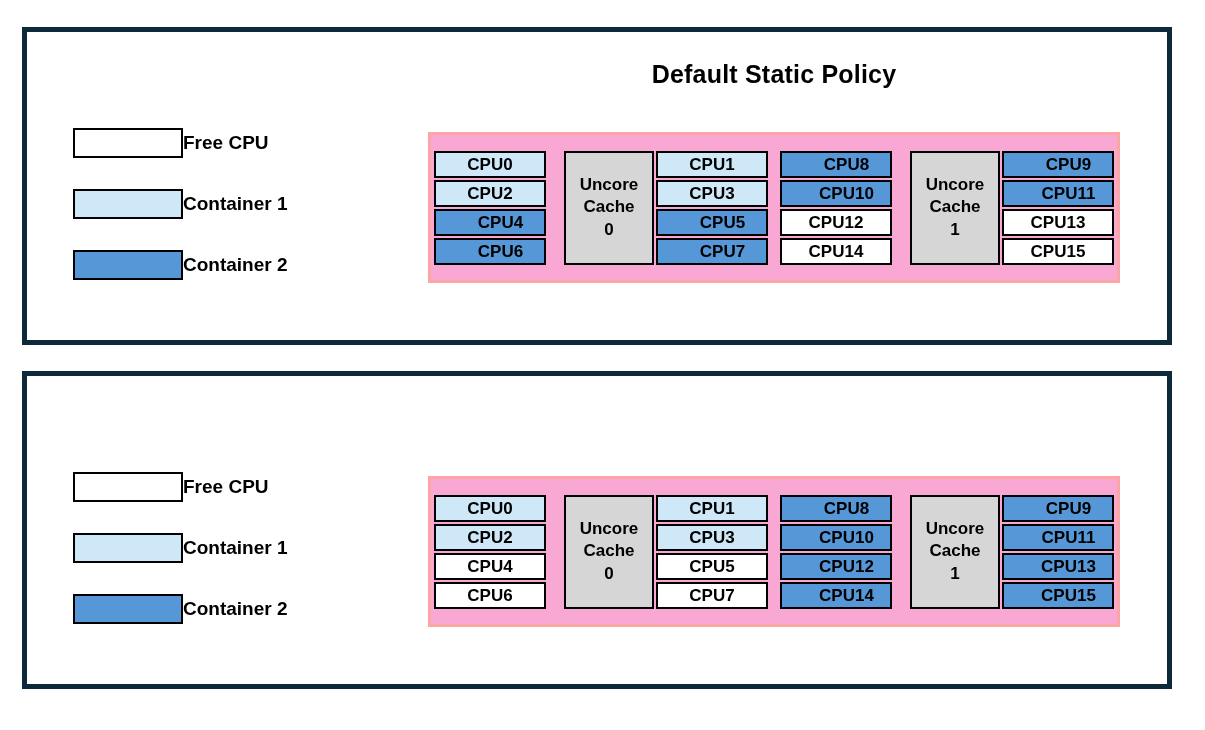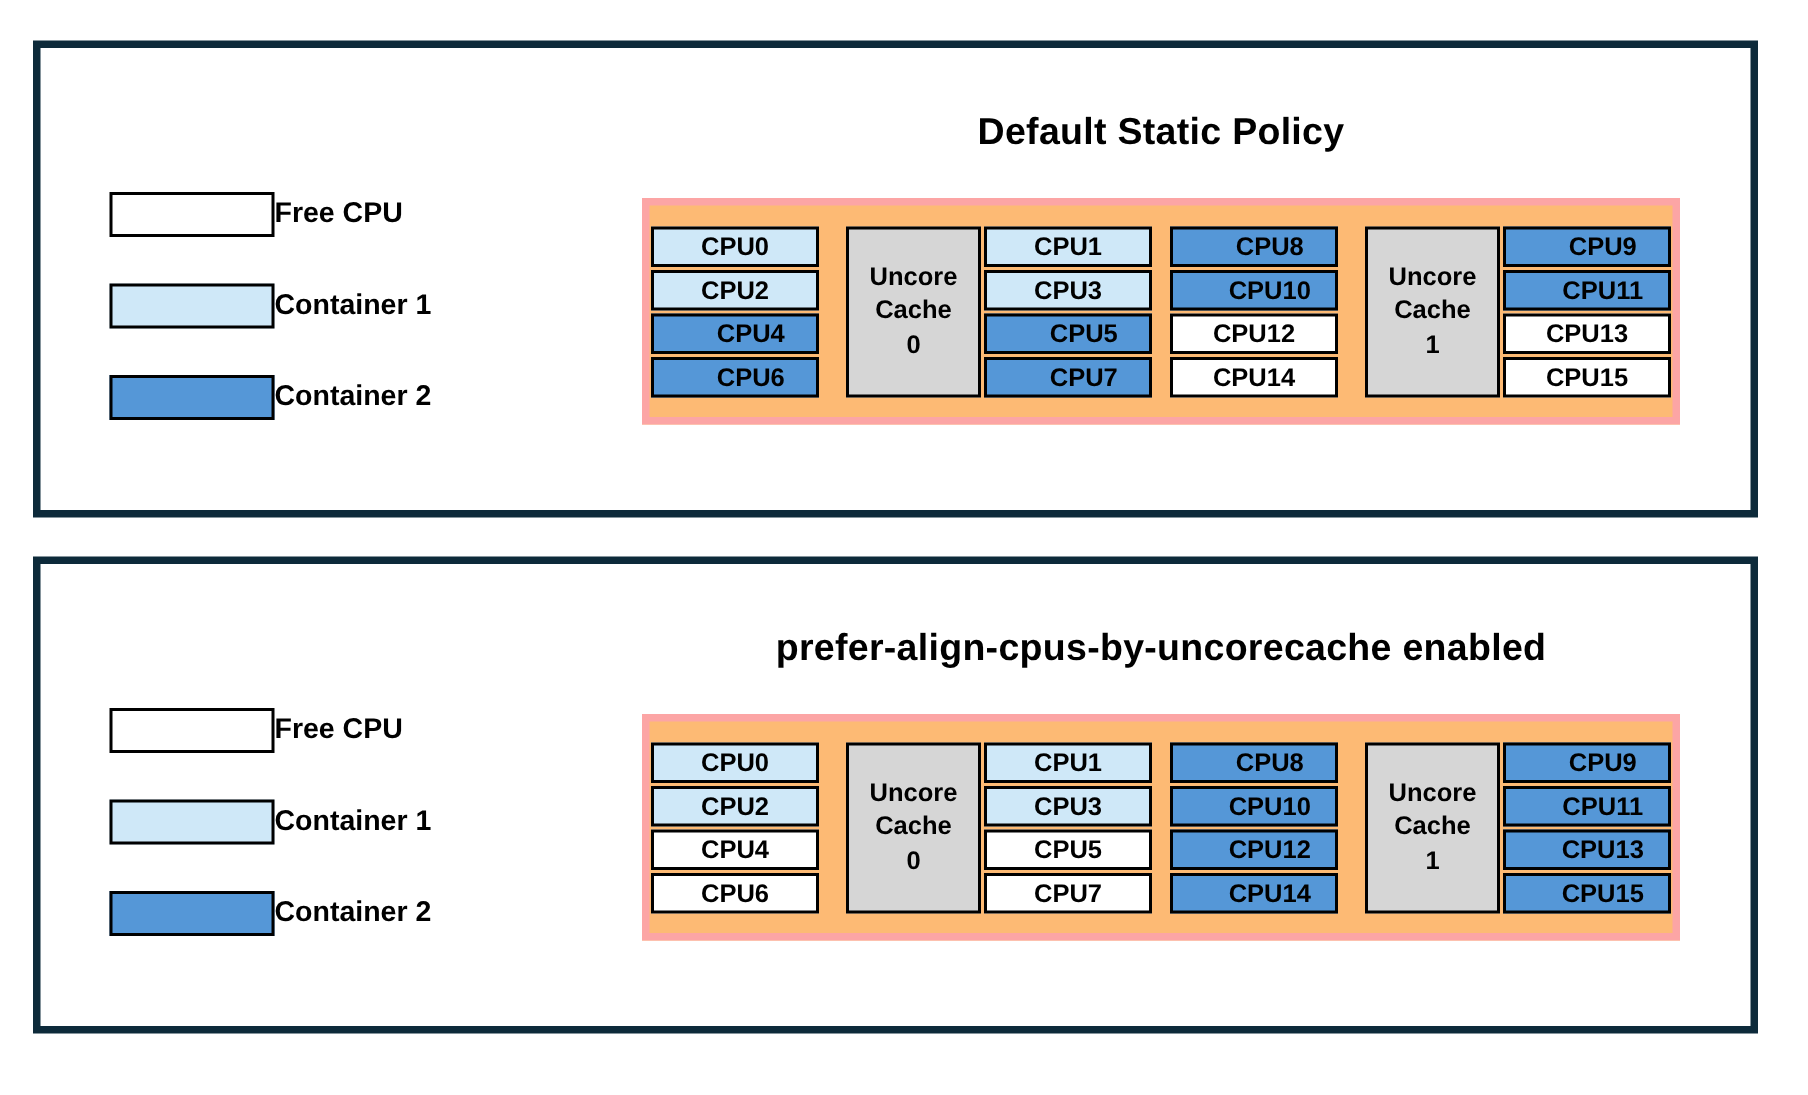--- a/index.html
+++ b/index.html
@@ -24,21 +24,21 @@
     border: 5px solid var(--panel-border, #0d2a3a);
     background: #ffffff;
     box-sizing: border-box;
   }
   .panel.p1 { top: 27px; }
   .panel.p2 { top: 371px; }
 
   .title {
     position: absolute;
     left: 401px;
-    top: 42px;
+    top: 28px;
     width: 692px;
     text-align: center;
     font-size: 25px;
     font-weight: bold;
     letter-spacing: 0.2px;
     white-space: nowrap;
   }
 
   .legend {
     position: absolute;
@@ -64,23 +64,23 @@
     font-weight: bold;
     white-space: nowrap;
   }
 
   .diagram {
     position: absolute;
     left: 401px;
     top: 100px;
     width: 692px;
     height: 151px;
-    border: 5px solid #fca5a5;
-    box-sizing: border-box;
-    background: #fdba74;
+    border: 3px solid #fca5a5;
+    box-sizing: border-box;
+    background: #f9a8d4;
     display: flex;
     align-items: center;
     justify-content: center;
     gap: 12px;
   }
   .group {
     display: grid;
     grid-template-columns: 112px 106px 112px;
     grid-template-rows: repeat(4, 27px);
     gap: 2px;
@@ -165,21 +165,20 @@
         <div class="cpu col3" data-state="container2">CPU11</div>
         <div class="cpu col1" data-state="free">CPU12</div>
         <div class="cpu col3" data-state="free">CPU13</div>
         <div class="cpu col1" data-state="free">CPU14</div>
         <div class="cpu col3" data-state="free">CPU15</div>
       </div>
     </div>
   </section>
 
   <section class="panel p2">
-    <div class="title">prefer-align-cpus-by-uncorecache enabled</div>
 
     <div class="legend">
       <div class="legend-item">
         <span class="swatch" data-state="free"></span>
         <span class="legend-label">Free CPU</span>
       </div>
       <div class="legend-item">
         <span class="swatch" data-state="container1"></span>
         <span class="legend-label">Container 1</span>
       </div>

